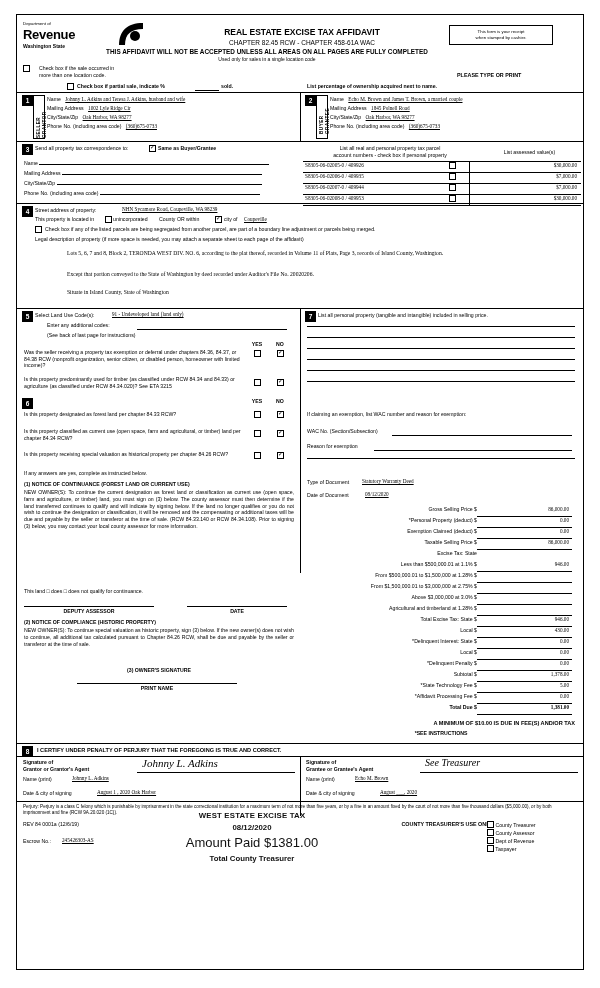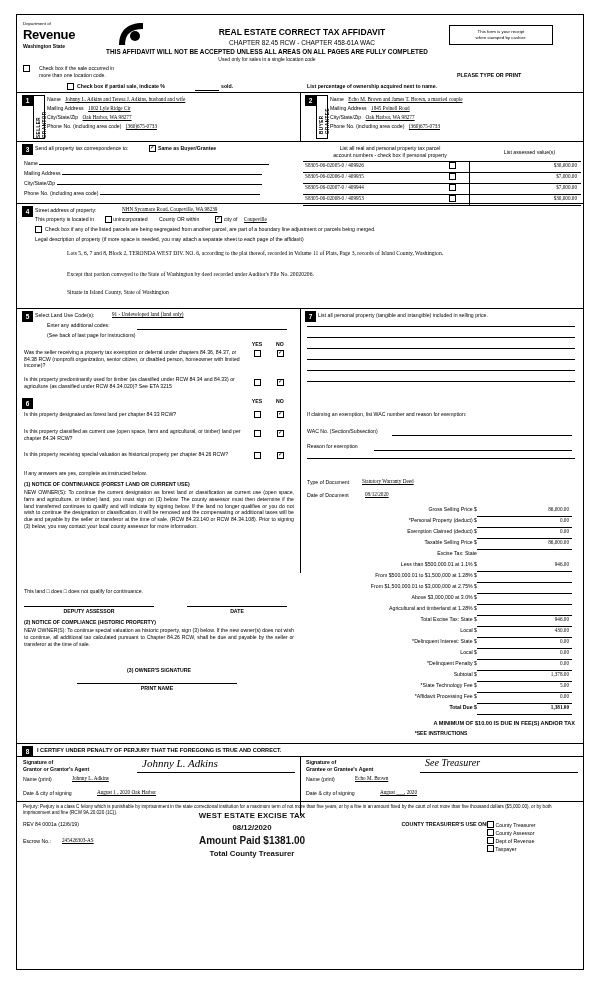--- a/index.html
+++ b/index.html
@@ -37,21 +37,21 @@
       <div class="sm b">Washington State</div>
     </div>
     <div class="abs" style="left:100px;top:6px;">
       <svg width="28" height="26" viewBox="0 0 28 26">
           <path d="M2,24 C2,10 10,2 26,2 L26,8 C14,8 8,13 8,24 Z" fill="#000"></path>
           <circle cx="18" cy="15" r="5" fill="#000"></circle>
         </svg>
     </div>
 
     <div class="abs ctr" style="left:160px;top:12px;width:250px;">
-      <div class="b" style="font-size:8.5px;">REAL ESTATE CORRECT TAX AFFIDAVIT</div>
+      <div class="b" style="font-size:8.5px;">REAL ESTATE EXCISE TAX AFFIDAVIT</div>
       <div style="font-size:6.5px;margin-top:1px;">CHAPTER 82.45 RCW - CHAPTER 458-61A WAC</div>
     </div>
     <div class="abs box ctr" style="left:432px;top:10px;width:104px;height:20px;padding-top:3px;">
       <div class="tiny">This form is your receipt</div>
       <div class="tiny">when stamped by cashier.</div>
     </div>
 
     <div class="abs ctr b" style="left:40px;top:33px;width:420px;font-size:6.4px;">THIS AFFIDAVIT WILL NOT BE ACCEPTED UNLESS ALL AREAS ON ALL PAGES ARE FULLY COMPLETED</div>
     <div class="abs ctr" style="left:150px;top:41px;width:200px;font-size:5px;">Used only for sales in a single location code</div>
 
@@ -362,18 +362,18 @@
     <div class="abs val u" style="left:45px;top:822px;">245426303-AS</div>
 
     <div class="abs" style="left:470px;top:806px;"><span class="cb"></span> <span>County Treasurer</span></div>
     <div class="abs" style="left:470px;top:814px;"><span class="cb"></span> <span>County Assessor</span></div>
     <div class="abs" style="left:470px;top:822px;"><span class="cb"></span> <span>Dept of Revenue</span></div>
     <div class="abs" style="left:470px;top:830px;"><span class="cb"></span> <span>Taxpayer</span></div>
 
     <div class="abs ctr" style="left:120px;top:795px;width:230px;color:#111;line-height:1.5;">
       <div style="font-size:7.8px;font-weight:bold;letter-spacing:0.2px;">WEST ESTATE EXCISE TAX</div>
       <div style="font-size:7.8px;font-weight:bold;">08/12/2020</div>
-      <div style="font-size:10px;font-weight:bold;">Amount Paid $1381.00</div>
+      <div style="font-size:13px;font-weight:normal;">Amount Paid $1381.00</div>
       <div style="font-size:7.8px;font-weight:bold;">Total County Treasurer</div>
     </div>
 
   </div>
 </div>
 
 </body></html>

